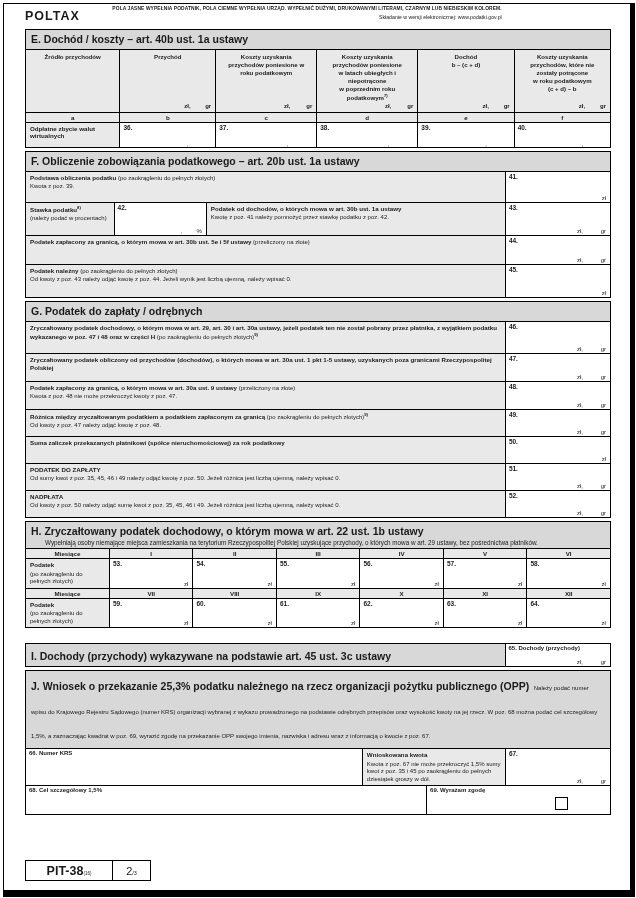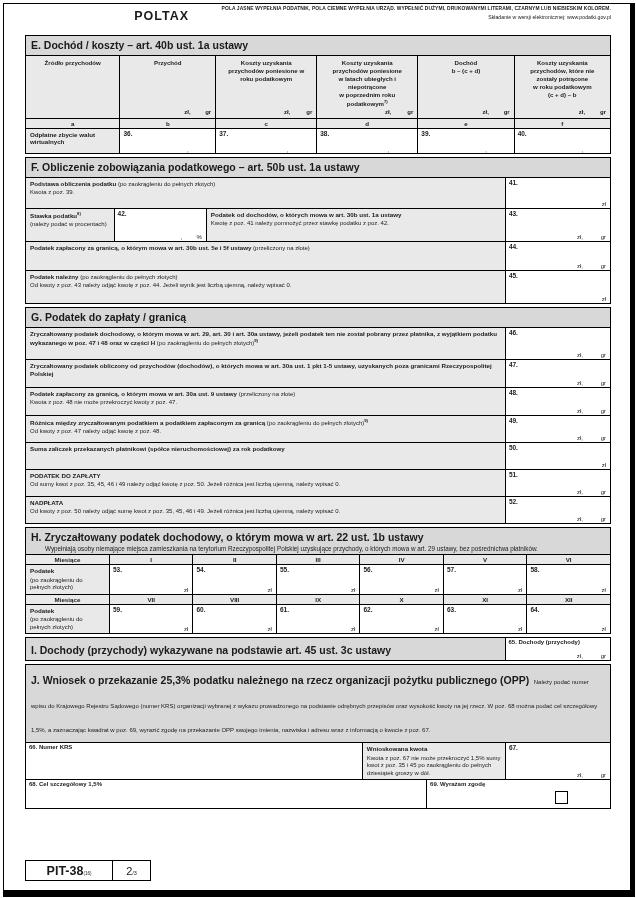--- a/index.html
+++ b/index.html
@@ -3,21 +3,21 @@
 <meta charset="utf-8">
 <style>
   html,body{margin:0;padding:0;background:#fff;}
   .page{position:relative;width:636px;height:898px;background:#fff;overflow:hidden;
         font-family:"Liberation Sans",sans-serif;color:#1a1a1a;}
   .frame{position:absolute;top:3px;left:3px;right:1px;bottom:1px;
          border:1px solid #000;border-right-width:5px;border-bottom-width:7px;pointer-events:none;}
   .content{position:absolute;left:25px;top:6px;width:586px;}
 
   
-  .topbar{display:flex;justify-content:flex-end;align-items:flex-start;margin-bottom:12px;}
+  .topbar{display:flex;justify-content:flex-start;align-items:flex-start;margin-bottom:6px;}
   .poltax{font-size:12.5px;font-weight:600;letter-spacing:1px;padding-top:3px;}
   .topnotes{width:72%;text-align:right;}
   .notice{font-size:4.9px;font-weight:bold;letter-spacing:.1px;}
   .efile{font-size:5.2px;margin-top:3px;}
 
   
   .section-bar{background:#d8d8d8;border:1.2px solid #000;font-weight:bold;font-size:10.5px;
                padding:3px 5px 4px 5px;margin-top:3px;}
   .box{border:1.2px solid #000;border-top:none;}
   .row{display:flex;border-top:1px solid #000;}
@@ -57,21 +57,21 @@
 
   
   .h-bar{padding-bottom:2px;}
   .h-sub{font-weight:normal;font-size:6.3px;margin:2px 0 0 14px;line-height:1.25;}
   .hm{width:14.2%;} .hc{width:14.3%;}
   .hmonths .cell{background:#e9e9e9;text-align:center;font-weight:bold;font-size:6.2px;padding:1px 0;}
   .htax{min-height:27px;}
   .htax .lbl{font-size:5.9px;}
 
   
-  .i-row{display:flex;margin-top:3px;}
+  .i-row{display:flex;margin-top:15px;}
   .i-title{flex:1;background:#d8d8d8;border:1.2px solid #000;font-weight:bold;font-size:10.5px;
            padding:6px 5px 4px 5px;box-sizing:border-box;}
   .i-fld{width:18%;border:1.2px solid #000;border-left:none;background:#fff;position:relative;box-sizing:border-box;}
   .flabel{position:absolute;top:1px;left:3px;font-weight:bold;font-size:6px;white-space:nowrap;}
 
   
   .j-title{background:#d8d8d8;border:1.2px solid #000;margin-top:3px;padding:2px 5px 3px 5px;line-height:1.5;}
   .j-big{font-weight:bold;font-size:10.5px;}
   .j-note{font-size:6px;line-height:1.3;}
   .c67lbl{width:24.5%;flex:none;}
@@ -154,21 +154,21 @@
             <span class="u dec">,</span>
           </div>
         <div class="cell fld cf">
             <span class="fnum">40.</span>
             <span class="u dec">,</span>
           </div>
       </div>
     </div>
 
     <div class="section-bar">
-      <span>F. Obliczenie zobowiązania podatkowego – art. 50b ust. 1a ustawy</span>
+      <span>F. Obliczenie zobowiązania podatkowego – art. 20b ust. 1a ustawy</span>
     </div>
     <div class="box">
       <div class="row r30">
         <div class="cell lbl flex1">
           <div><span class="b">Podstawa obliczenia podatku</span><span class="n"> (po zaokrągleniu do pełnych złotych)</span></div>
           <div class="sub">Kwota z poz. 39.</div>
         </div>
         <div class="cell fld w18">
             <span class="fnum">41.</span>
             <span class="u u-only">zł</span>
@@ -210,21 +210,21 @@
           <div class="sub">Od kwoty z poz. 43 należy odjąć kwotę z poz. 44. Jeżeli wynik jest liczbą ujemną, należy wpisać 0.</div>
         </div>
         <div class="cell fld w18">
             <span class="fnum">45.</span>
             <span class="u u-only">zł</span>
           </div>
       </div>
     </div>
 
     <div class="section-bar">
-      <span>G. Podatek do zapłaty / granicą</span>
+      <span>G. Podatek do zapłaty / odrębnych</span>
     </div>
     <div class="box">
       <div class="row r31">
         <div class="cell lbl flex1">
           <div><span class="b">Zryczałtowany podatek dochodowy, o którym mowa w art. 29, art. 30 i art. 30a ustawy, jeżeli podatek ten nie został pobrany przez płatnika, z wyjątkiem podatku wykazanego w poz. 47 i 48 oraz w części H</span><span class="n"> (po zaokrągleniu do pełnych złotych)</span><sup class="sup">9)</sup></div>
         </div>
         <div class="cell fld w18">
             <span class="fnum">46.</span>
             <span class="u u-zl">zł,</span>
             <span class="u u-gr">gr</span>

